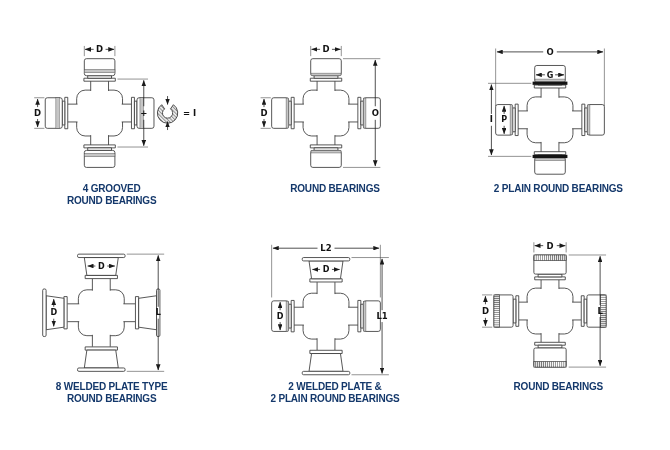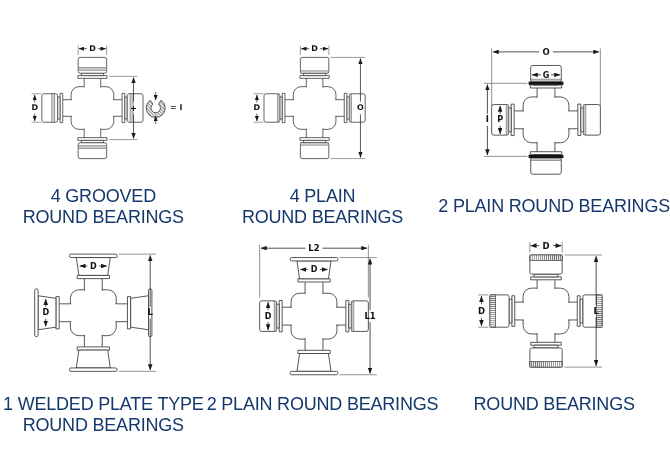--- a/index.html
+++ b/index.html
@@ -4,22 +4,22 @@
 <style>
   html,body{margin:0;padding:0;background:#fff;}
   .canvas{position:relative;width:670px;height:450px;background:#ffffff;overflow:hidden;
           display:grid;grid-template-columns:repeat(3,1fr);grid-template-rows:222px auto;
           box-sizing:border-box;padding-top:6px;font-family:"Liberation Sans",sans-serif;}
   .cell{display:flex;flex-direction:column;align-items:center;}
   .cell.r1{padding-top:34px;}
   .cell.r2{padding-top:10px;}
   svg.diagram{width:187px;height:141px;display:block;}
   figure{margin:0;display:flex;flex-direction:column;align-items:center;}
-  figcaption{margin-top:15px;text-align:center;color:#14386b;font-weight:normal;
-             font-size:18px;line-height:1.16;letter-spacing:-0.2px;white-space:nowrap;}
+  figcaption{margin-top:2px;text-align:center;color:#14386b;font-weight:bold;
+             font-size:10px;line-height:1.16;letter-spacing:-0.2px;white-space:nowrap;}
   
   svg .s   {stroke:#3a3a3a;stroke-width:1;fill:#fff;stroke-linejoin:round;}
   svg .fw  {fill:#fff;stroke:none;}
   svg .sl  {stroke:#3a3a3a;stroke-width:1;fill:none;}
   svg .band{fill:#c6c6c6;stroke:#4a4a4a;stroke-width:0.5;}
   svg .ringblk{fill:#141414;stroke:none;}
   svg .ext {stroke:#4a4a4a;stroke-width:0.7;fill:none;}
   svg .dim {stroke:#1a1a1a;stroke-width:0.9;fill:none;marker-end:url(#arw);}
   svg .lbl {font-family:"DejaVu Sans",sans-serif;font-weight:bold;font-size:10px;fill:#111;text-anchor:middle;}
   svg .lbl.sm{font-size:9.5px;}
@@ -159,21 +159,20 @@
       </g>
       <g>
         <line class="ext" x1="120" y1="22" x2="164" y2="22"></line>
           <line class="ext" x1="120" y1="150" x2="164" y2="150"></line>
         <line class="dim" x1="158" y1="78" x2="158" y2="23.5"></line>
           <line class="dim" x1="158" y1="94" x2="158" y2="148.5"></line>
         <text class="lbl" x="158" y="89">O</text>
       </g>
     </svg>
     <figcaption>
-      <div>4 PLAIN</div>
       <div>ROUND BEARINGS</div>
     </figcaption>
   </figure>
 
   <figure class="cell r1">
     <svg class="diagram" viewBox="0 0 220 166">
       <g transform="translate(100,94)">
         <use href="#body"></use>
           <use href="#arm-snapring"></use>
           <use href="#arm-snapring" transform="rotate(180)"></use>
@@ -231,21 +230,21 @@
       </g>
       <g>
         <line class="ext" x1="128" y1="19" x2="172" y2="19"></line>
           <line class="ext" x1="128" y1="157" x2="172" y2="157"></line>
         <line class="dim" x1="165" y1="81" x2="165" y2="20.5"></line>
           <line class="dim" x1="165" y1="95" x2="165" y2="155.5"></line>
         <text class="lbl" x="165" y="91">L</text>
       </g>
     </svg>
     <figcaption>
-      <div>1 WELDED PLATE TYPE</div>
+      <div>8 WELDED PLATE TYPE</div>
       <div>ROUND BEARINGS</div>
     </figcaption>
   </figure>
 
   <figure class="cell r2">
     <svg class="diagram" viewBox="0 0 220 166">
       <g transform="translate(100,92)">
         <use href="#body"></use>
           <use href="#arm-welded"></use>
           <use href="#arm-welded" transform="rotate(180)"></use>
@@ -271,20 +270,21 @@
       </g>
       <g>
         <line class="ext" x1="130" y1="23" x2="174" y2="23"></line>
           <line class="ext" x1="130" y1="161" x2="174" y2="161"></line>
         <line class="dim" x1="166" y1="85" x2="166" y2="24.5"></line>
           <line class="dim" x1="166" y1="99" x2="166" y2="159.5"></line>
         <text class="lbl" x="166" y="95">L1</text>
       </g>
     </svg>
     <figcaption>
+      <div>2 WELDED PLATE &amp;</div>
       <div>2 PLAIN ROUND BEARINGS</div>
     </figcaption>
   </figure>
 
   <figure class="cell r2">
     <svg class="diagram" viewBox="0 0 220 166">
       <g transform="translate(100,86)">
         <use href="#body"></use>
           <use href="#arm-knurled"></use>
           <use href="#arm-knurled" transform="rotate(90)"></use>

